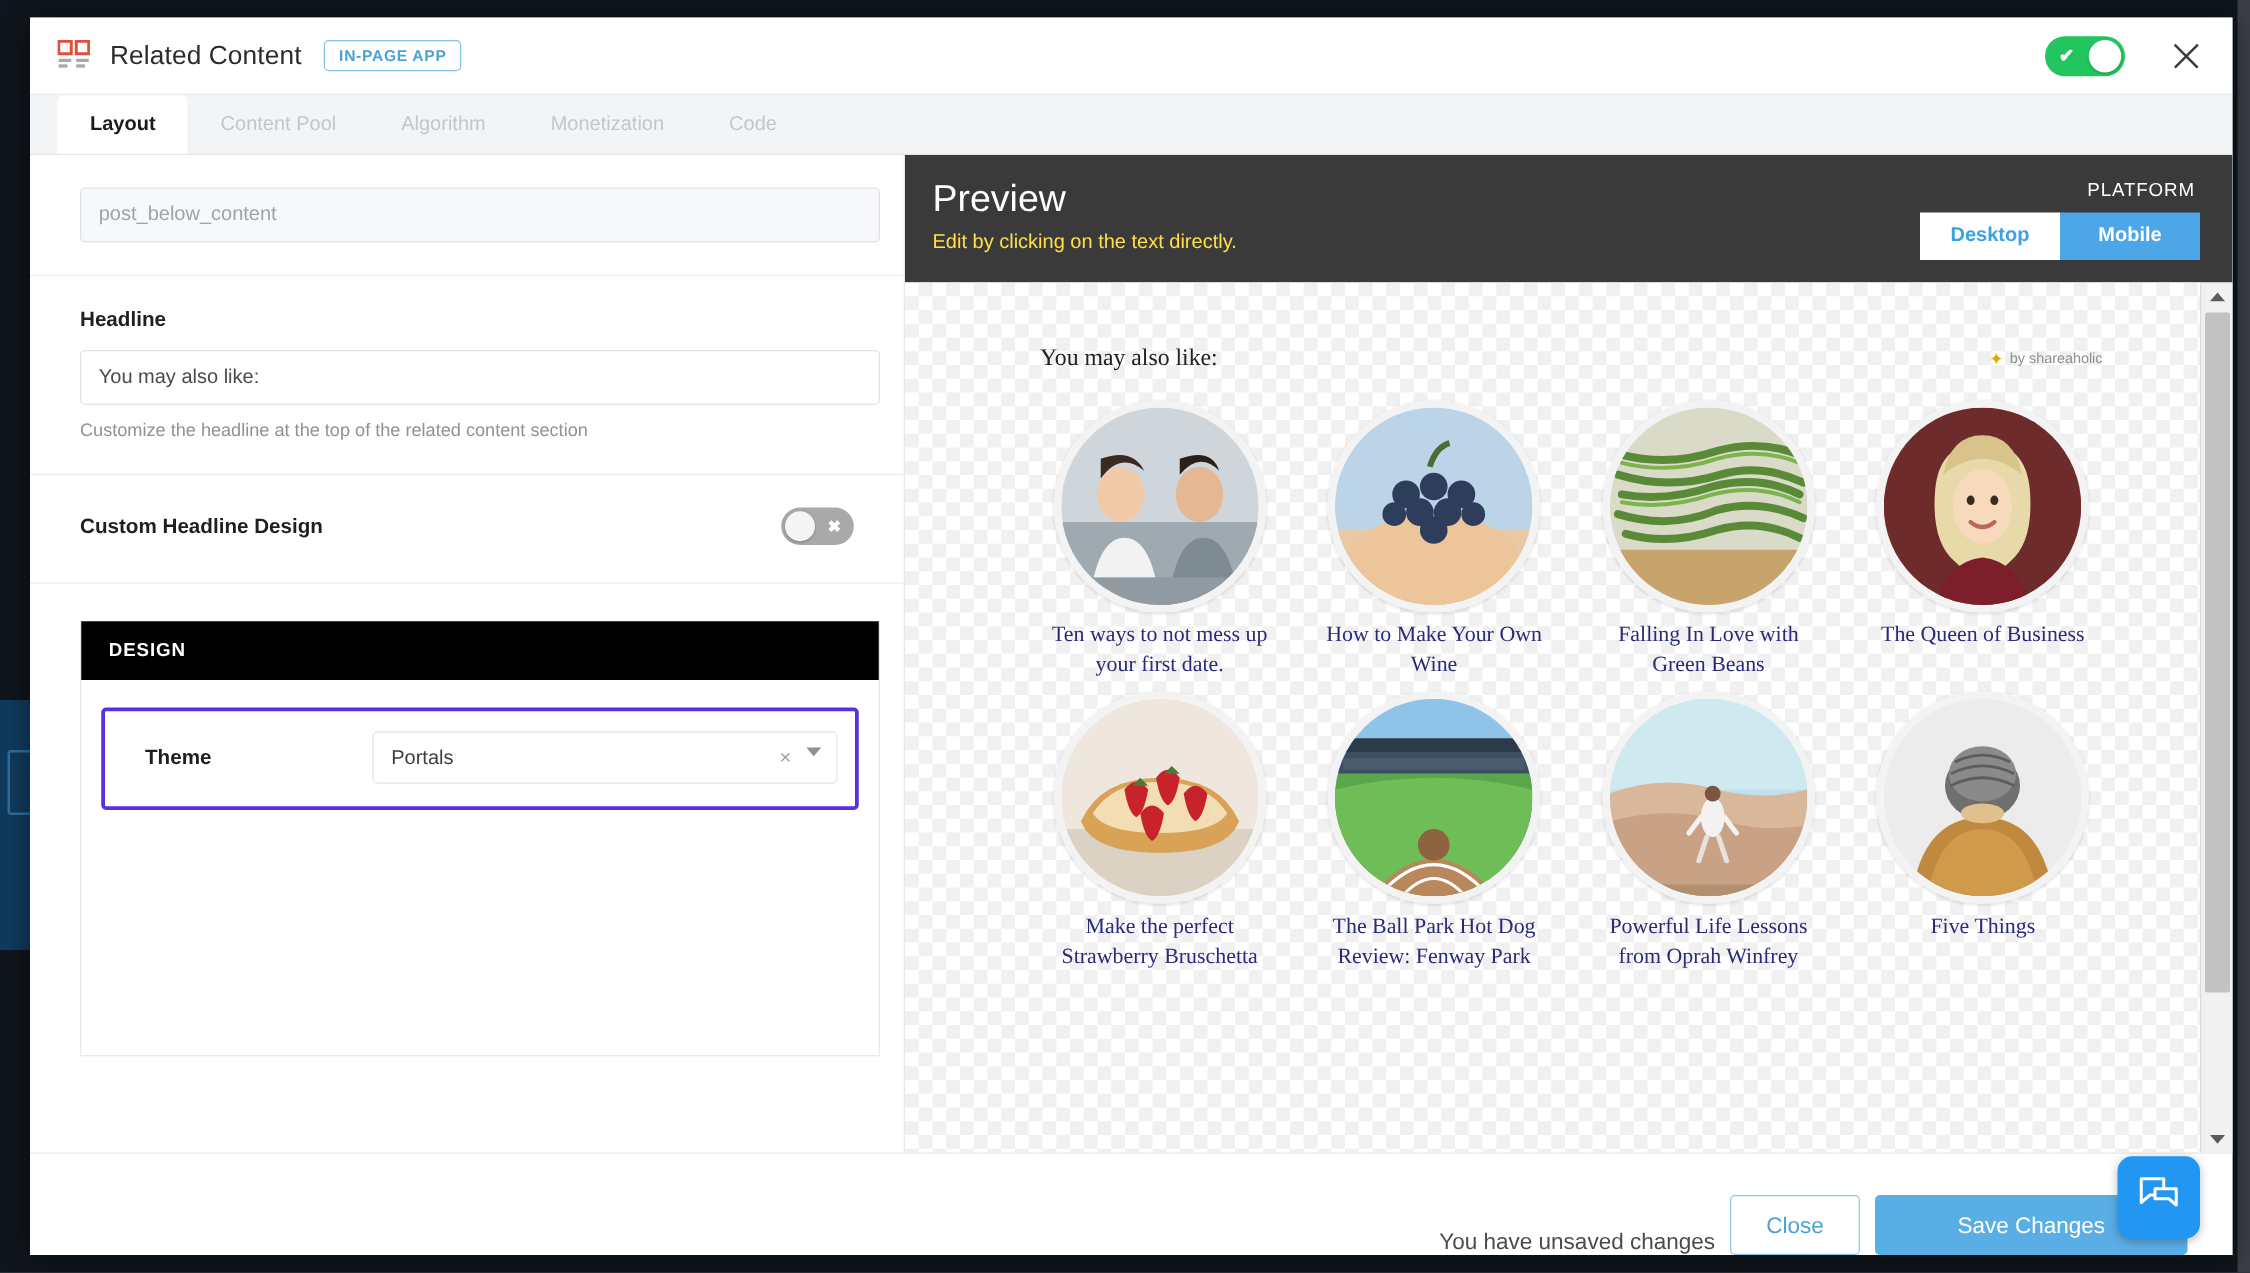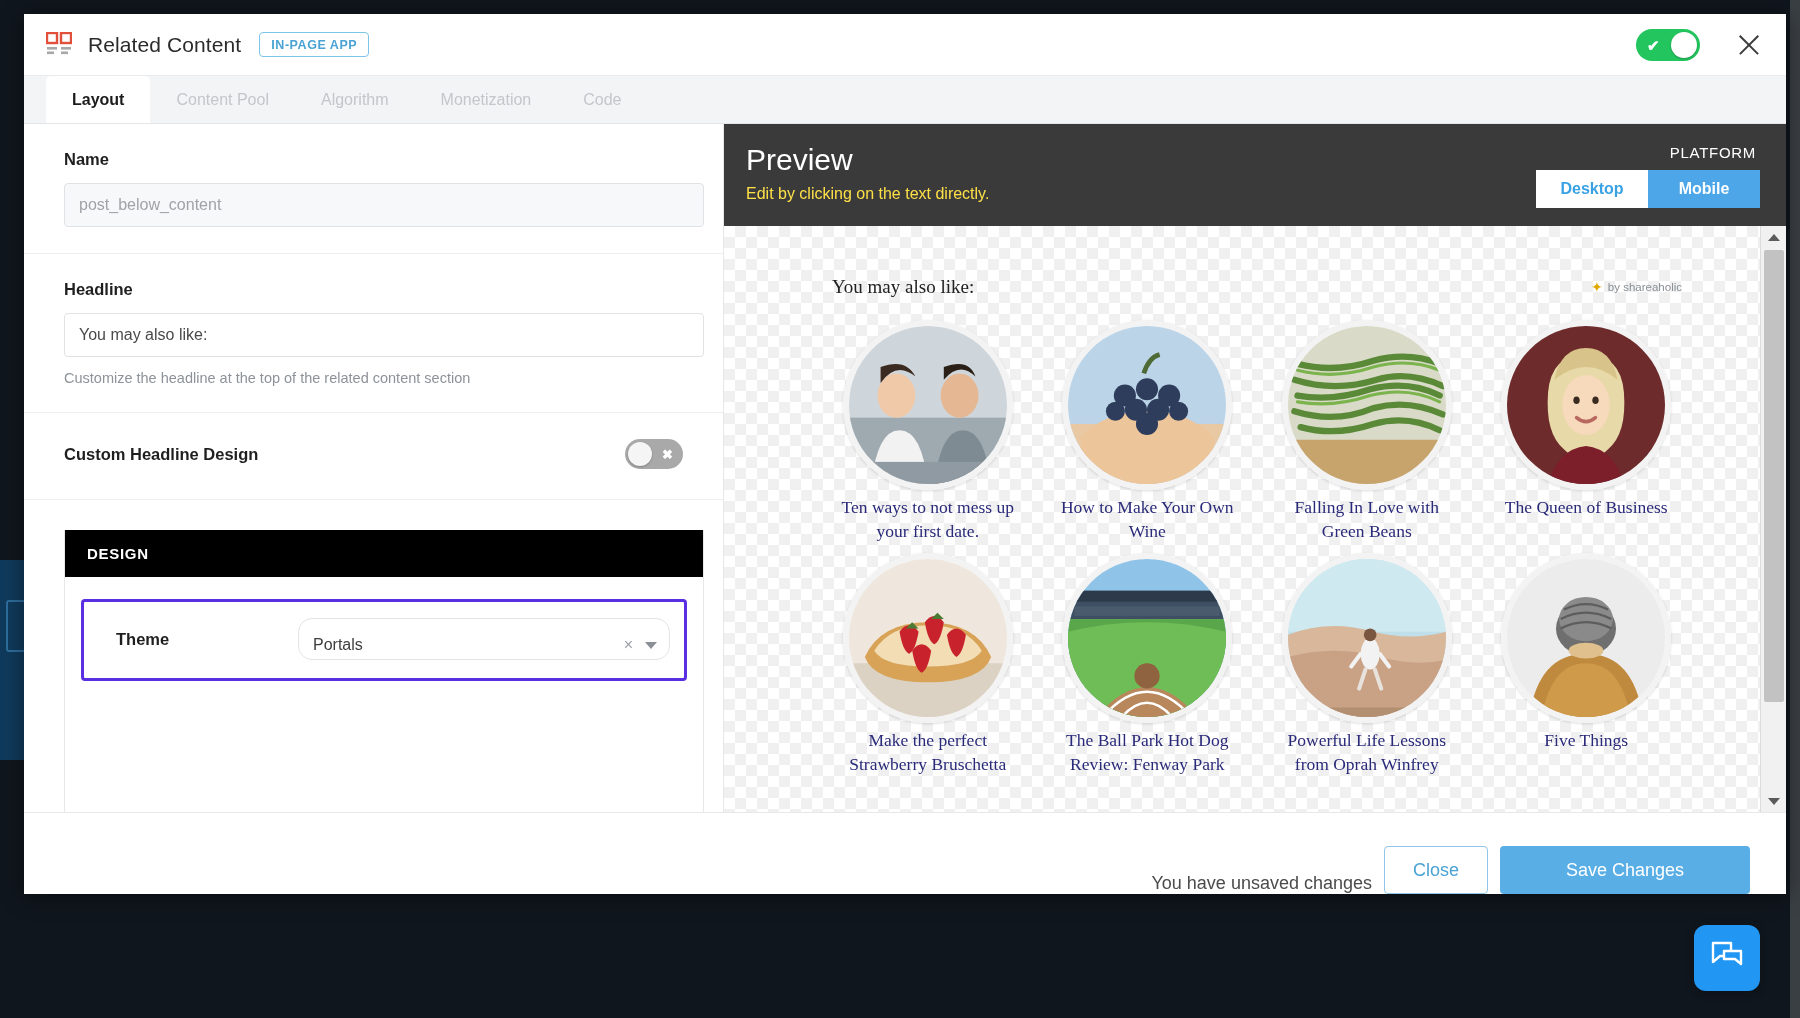--- a/index.html
+++ b/index.html
@@ -37,21 +37,21 @@
     right: 0; top: 0;
     width: 10px; height: 1018px;
     background: #3a3f44;
   }
 
   
   #modal {
     position: absolute;
     left: 24px; top: 14px;
     width: 1762px;
-    height: 880px;
+    height: 990px;
     background: #ffffff;
     box-shadow: 0 2px 22px rgba(0,0,0,.45);
     display: flex;
     flex-direction: column;
     overflow: hidden;
   }
 
   
   #titlebar {
     height: 62px;
@@ -226,23 +226,23 @@
     flex: 0 0 200px;
     font-size: 16.5px;
     font-weight: bold;
     color: #1f1f1f;
     padding-left: 18px;
   }
   .select-ctl {
     flex: 1;
     height: 42px;
     border: 1px solid #e2e4e7;
-    border-radius: 14px;
-    display: flex;
-    align-items: center;
+    border-radius: 4px;
+    display: flex;
+    align-items: flex-start;
     padding: 12px 12px 0 14px;
     background: #fff;
     font-size: 16px;
     cursor: pointer;
   }
   .select-ctl .sel-value { color: #3d3d3d; }
   .select-ctl .sel-value.placeholder { color: #b4b8bd; }
   .select-ctl .sel-clear {
     margin-left: auto;
     color: #9aa0a6;
@@ -492,21 +492,20 @@
     <div class="tab">
       <span>Code</span>
     </div>
   </div>
 
   <div id="body-split">
 
     <div id="settings">
 
       <div class="field-block">
-        <div class="field-label">Name</div>
         <div class="text-input readonly">
           <span>post_below_content</span>
         </div>
       </div>
 
       <div class="field-block">
         <div class="field-label">Headline</div>
         <div class="text-input">
           <span>You may also like:</span>
         </div>

